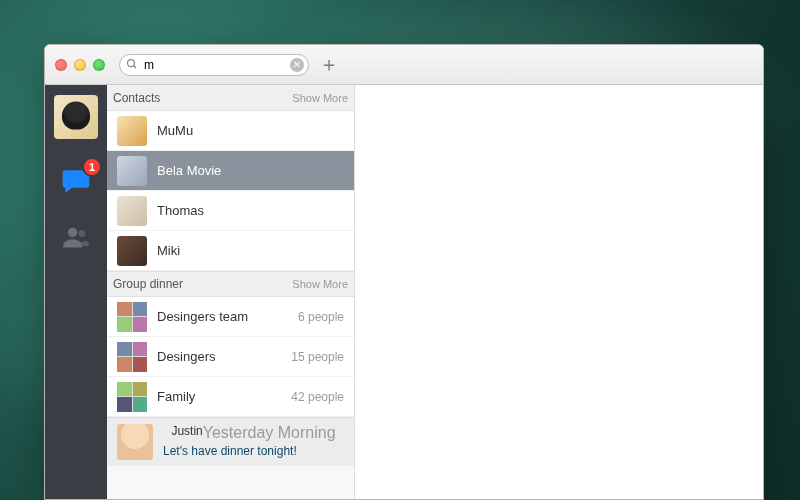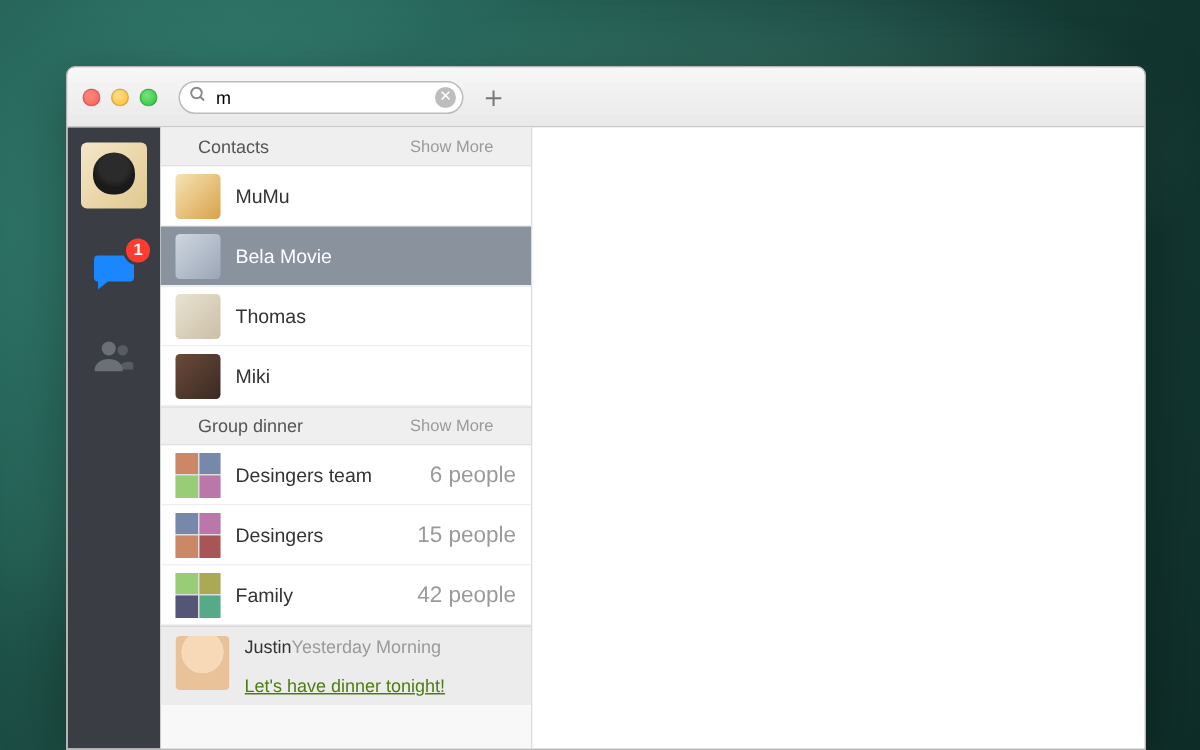--- a/index.html
+++ b/index.html
@@ -114,64 +114,64 @@
   .results {
     width: 248px;
     background: #f8f8f8;
     border-right: 1px solid #dcdcdc;
     display:flex; flex-direction:column;
     overflow:hidden;
   }
   .section-hd {
     height:26px;
     display:flex; align-items:center; justify-content:space-between;
-    padding: 0 25px;
+    padding: 0 6px;
     background:#efefef;
     border-top:1px solid #e1e1e1;
     border-bottom:1px solid #e1e1e1;
     font-size:12px; color:#555;
   }
   .section-hd:first-child { border-top:none; }
   .show-more { color:#9a9a9a; font-size:11px; cursor:pointer; }
   .row {
     height:40px;
     display:flex; align-items:center;
     padding: 0 10px; gap:10px;
     background:#fff;
     border-bottom:1px solid #f0f0f0;
     cursor:pointer;
     font-size:13px; color:#333;
   }
   .row.selected {
     background:#8a929e; color:#fff;
   }
   .row .av { width:30px; height:30px; border-radius:3px; flex-shrink:0; }
-  .row .meta { margin-left:auto; font-size:15px; color:#9a9a9a; }
+  .row .meta { margin-left:auto; font-size:12px; color:#9a9a9a; }
   
   .gav {
     width:30px; height:30px; display:grid;
     grid-template-columns:1fr 1fr; grid-template-rows:1fr 1fr;
     gap:1px; background:#ddd; flex-shrink:0;
   }
   .gav span { display:block; }
   
   .recent {
     background:#ececec;
     border-top:1px solid #d8d8d8;
     padding:6px 10px;
     display:flex; gap:10px;
     cursor:pointer;
   }
   .recent .av { width:36px; height:36px; border-radius:3px; flex-shrink:0;
     background: radial-gradient(circle at 50% 30%, #f7d9b8 45%, #e9c29a 46%), #fff; }
   .recent-main { flex:1; min-width:0; }
-  .recent-top { display:flex; justify-content:flex-start; font-size:12px; }
+  .recent-top { display:flex; justify-content:center; font-size:12px; }
   .recent-name { color:#333; }
-  .recent-time { color:#9a9a9a; font-size:12px; }
-  .recent-msg { font-size:12px; color:#4d7c0f; margin-top:12px; white-space:nowrap; overflow:hidden; text-overflow:ellipsis;text-decoration:underline; }
+  .recent-time { color:#9a9a9a; font-size:16px; }
+  .recent-msg { font-size:12px; color:#0c4a6e; margin-top:2px; white-space:nowrap; overflow:hidden; text-overflow:ellipsis; }
   
   .detail { flex:1; background:#fff; }
   
   .sw1{background:linear-gradient(135deg,#cfd6e0,#9aa6b8);}
   .sw2{background:linear-gradient(135deg,#f6e3b4,#d8a24a);}
   .sw3{background:linear-gradient(135deg,#e9e2d4,#cbbfa4);}
   .sw4{background:linear-gradient(135deg,#6b4a3a,#3a2a22);}
   .g1{background:#c86;} .g2{background:#78a;} .g3{background:#9c7;} .g4{background:#b7a;}
   .g5{background:#557;} .g6{background:#a55;} .g7{background:#5a8;} .g8{background:#aa5;}
 </style>

